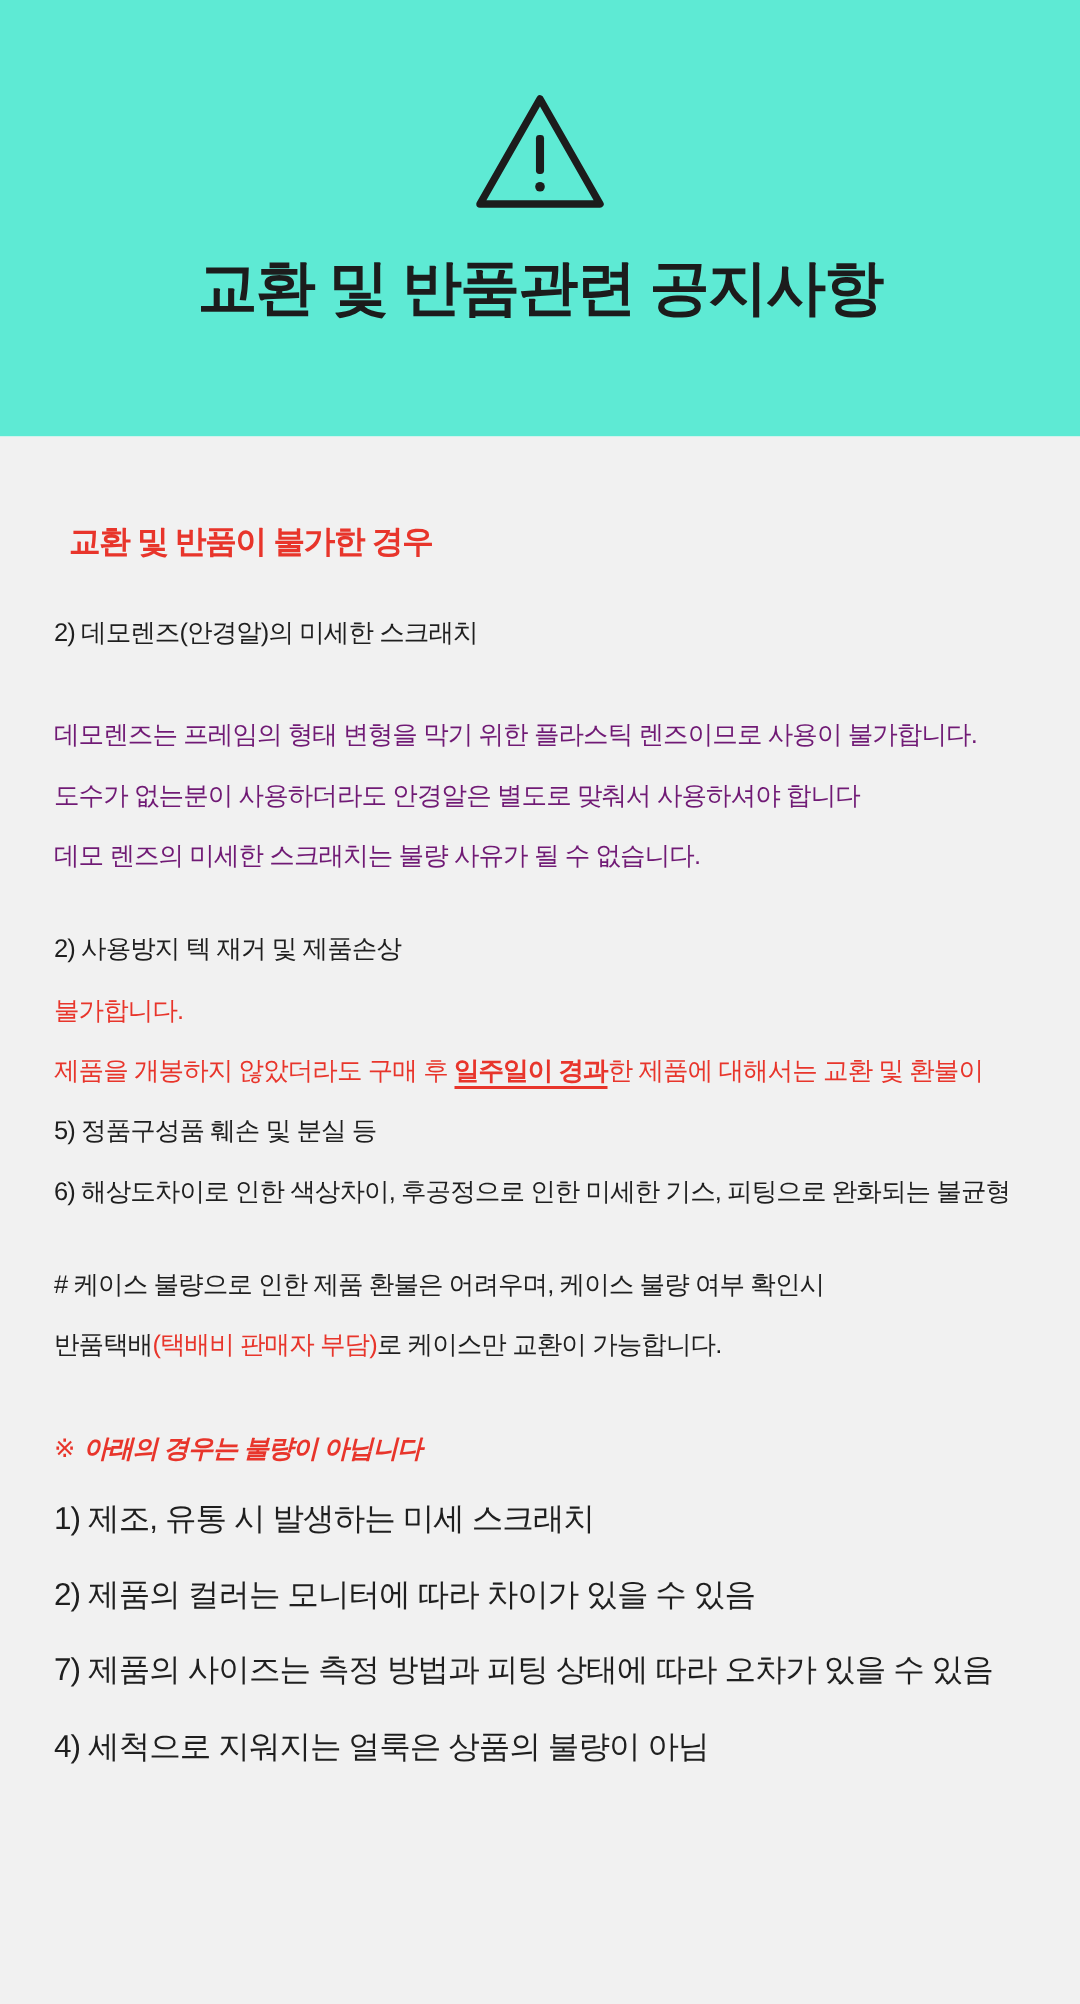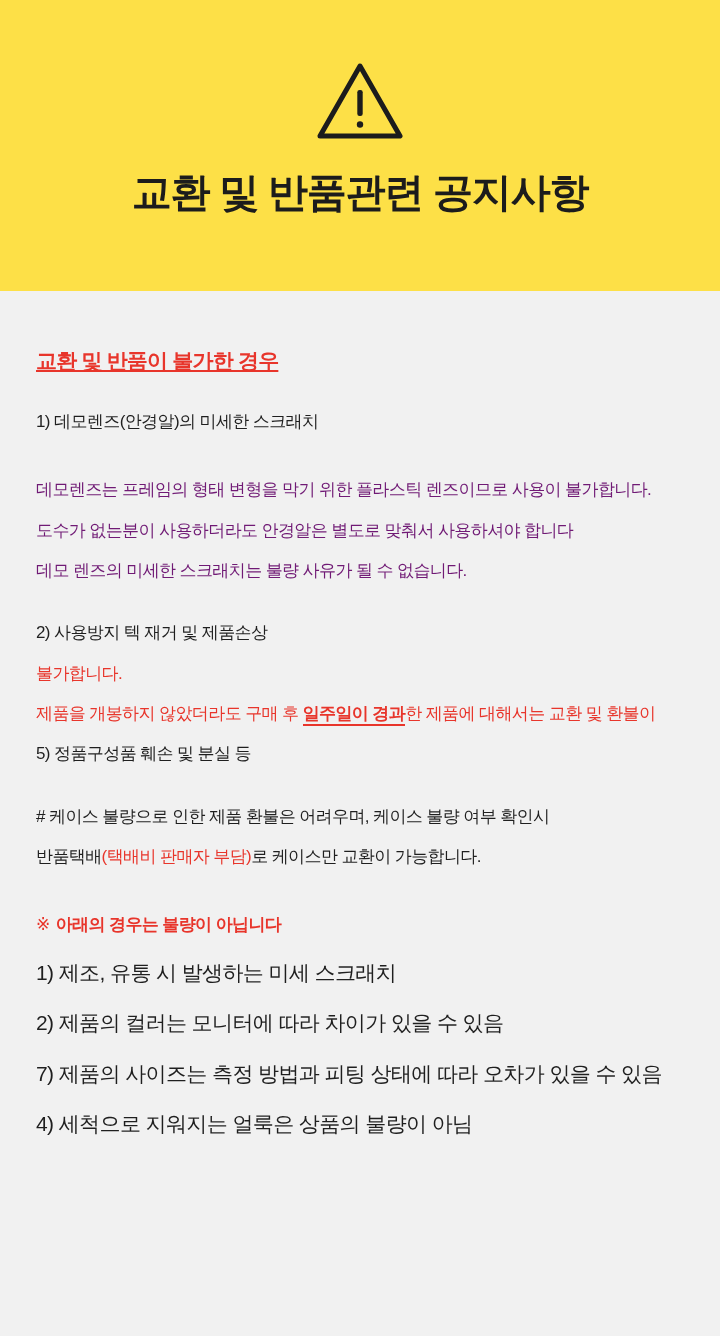--- a/index.html
+++ b/index.html
@@ -18,21 +18,21 @@
 
   .page {
     width: 720px;
     height: 1336px;
     position: relative;
     background: #ffffff;
   }
 
   
   .header {
-    background: #fde047;
+    background: #5eead4;
     padding: 62px 0 0 0;
     text-align: center;
     height: 291px;
   }
   .warn-icon {
     display: block;
     margin: 0 auto;
     width: 88px;
     height: 78px;
   }
@@ -50,22 +50,21 @@
     background: #f1f1f1;
     padding: 56px 36px 40px 36px;
     min-height: 1045px;
   }
 
   .section-heading {
     font-size: 21px;
     font-weight: bold;
     color: #e8352b;
     letter-spacing: -0.8px;
-    margin: 0 0 34px 0;
-    text-decoration: underline;
+    margin: 0 0 34px 10px;
   }
 
   .line {
     font-size: 17px;
     line-height: 1.55;
     letter-spacing: -0.6px;
     color: #1f1f1f;
     margin: 0 0 20px 0;
   }
   .line.red {
@@ -86,21 +85,21 @@
   .inline-red { color: #e8352b; }
 
   .note-heading {
     font-size: 17px;
     color: #e8352b;
     letter-spacing: -0.6px;
     margin: 0 0 18px 0;
     line-height: 1.55;
   }
   .note-heading .mark { margin-right: 6px; }
-  .note-heading .bold { font-weight: bold; }
+  .note-heading .bold { font-weight: bold; font-style: italic; }
 
   .list-item {
     font-size: 21px;
     line-height: 1.55;
     letter-spacing: -0.6px;
     color: #1f1f1f;
     margin: 0 0 18px 0;
   }
   .list-item:last-child { margin-bottom: 0; }
 </style>
@@ -115,38 +114,39 @@
       <rect x="41.3" y="28" width="5.4" height="26" rx="2.3" fill="#1c1c1c"></rect>
       <circle cx="44" cy="62.5" r="3.2" fill="#1c1c1c"></circle>
     </svg>
     <h1 class="header-title">교환 및 반품관련 공지사항</h1>
   </div>
 
   <div class="panel">
 
     <h2 class="section-heading">교환 및 반품이 불가한 경우</h2>
 
-    <p class="line">1) 데모렌즈(안경알)의 미세한 스크래치</p>
+    <p class="line">2) 데모렌즈(안경알)의 미세한 스크래치</p>
 
     <div class="gap-lg"></div>
 
     <p class="line red tight">데모렌즈는 프레임의 형태 변형을 막기 위한 플라스틱 렌즈이므로 사용이 불가합니다.</p>
     <p class="line red tight">도수가 없는분이 사용하더라도 안경알은 별도로 맞춰서 사용하셔야 합니다</p>
     <p class="line red tight">데모 렌즈의 미세한 스크래치는 불량 사유가 될 수 없습니다.</p>
 
     <div class="gap-lg"></div>
 
     <p class="line tight">2) 사용방지 텍 재거 및 제품손상</p>
 
     <p class="line tight inline-red">불가합니다.</p>
     <p class="line tight">
       <span class="inline-red">제품을 개봉하지 않았더라도 구매 후 </span><span class="u-bold-underline">일주일이 경과</span><span class="inline-red">한 제품에 대해서는 교환 및 환불이</span>
     </p>
 
     <p class="line tight">5) 정품구성품 훼손 및 분실 등</p>
+    <p class="line tight">6) 해상도차이로 인한 색상차이, 후공정으로 인한 미세한 기스, 피팅으로 완화되는 불균형</p>
 
     <div class="gap-lg"></div>
 
     <p class="line tight"># 케이스 불량으로 인한 제품 환불은 어려우며, 케이스 불량 여부 확인시</p>
     <p class="line">
       <span>반품택배</span><span class="inline-red">(택배비 판매자 부담)</span><span>로 케이스만 교환이 가능합니다.</span>
     </p>
 
     <div class="gap-lg"></div>
 

